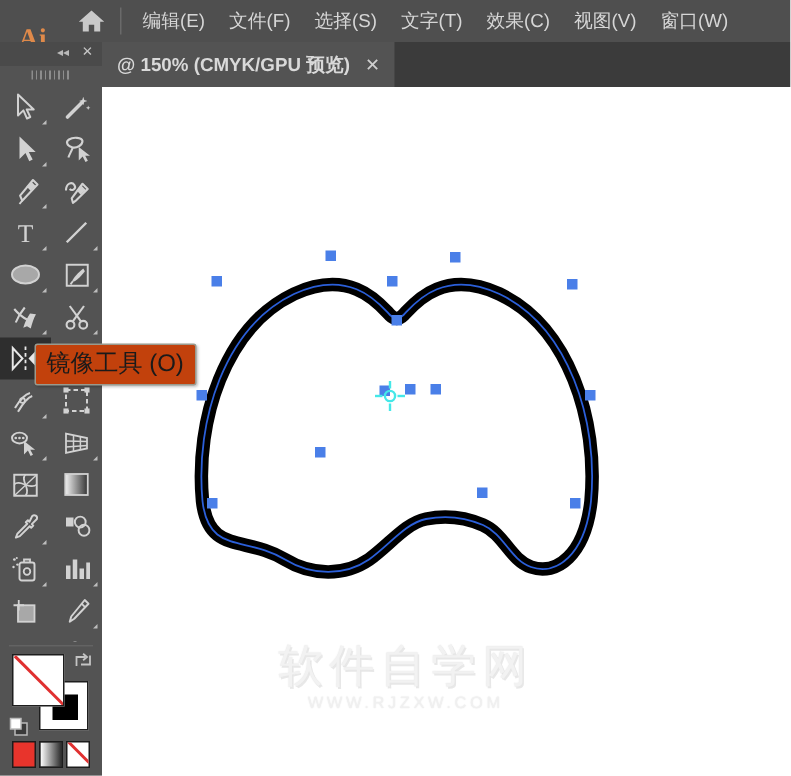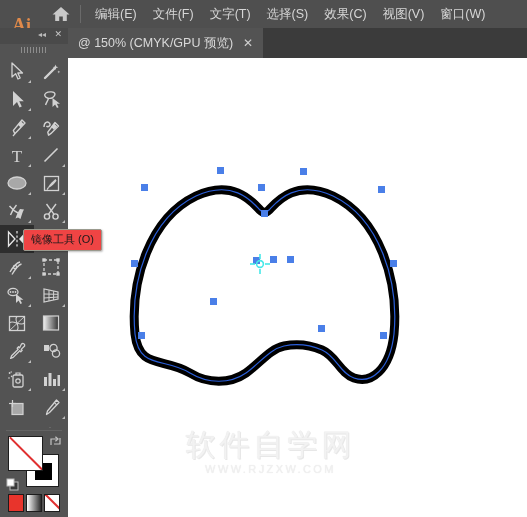--- a/index.html
+++ b/index.html
@@ -39,21 +39,21 @@
   .tabbar{
     position:absolute;left:0;top:28px;width:527px;height:30px;
     background:#3b3b3b;
   }
   .doc-tab{
     position:absolute;left:68px;top:0;height:30px;
     background:#535353;
     display:flex;align-items:center;padding:0 6px 0 10px;
     box-sizing:border-box;
   }
-  .doc-tab-label{color:#d9d9d9;font-size:12.5px;white-space:nowrap;}
+  .doc-tab-label{color:#d9d9d9;font-size:12.5px;white-space:nowrap;font-weight:bold;}
   .doc-tab-close{
     color:#cfcfcf;font-size:12px;margin-left:10px;margin-right:4px;
     font-weight:bold;line-height:1;
   }
 
   
   .canvas-area{
     position:absolute;left:68px;top:58px;width:459px;height:459px;
     background:#ffffff;
     overflow:hidden;
@@ -109,25 +109,25 @@
     position:absolute;right:3px;bottom:2px;
     width:0;height:0;
     border-left:3px solid transparent;
     border-bottom:3px solid #bdbdbd;
   }
   .tool-cell svg{display:block;}
 
   
   .tooltip{
     position:absolute;left:23px;top:229px;
-    background:#ef4444;
+    background:#c2410c;
     border:1px solid #9a9a8e;
     border-radius:2px;
     padding:2px 7px 3px 7px;
-    font-size:11px;color:#1a1a1a;
+    font-size:16px;color:#1a1a1a;
     white-space:nowrap;
     box-shadow:1px 1px 2px rgba(0,0,0,0.25);
     z-index:40;
   }
 
   
   .colorctl{position:absolute;left:0;top:400px;width:68px;height:117px;background:#535353;}
   .fillstroke{position:absolute;left:8px;top:8px;width:52px;height:52px;}
   .fs-stroke{
     position:absolute;left:18px;top:18px;width:33px;height:33px;
@@ -166,22 +166,22 @@
     <div class="ai-logo">Ai</div>
     <div class="home-btn">
       <svg width="20" height="18" viewBox="0 0 20 18">
         <path d="M10 2 L18.5 9.5 L15.8 9.5 L15.8 16 L11.8 16 L11.8 11.5 L8.2 11.5 L8.2 16 L4.2 16 L4.2 9.5 L1.5 9.5 Z" fill="#c9c9c9"></path>
       </svg>
     </div>
     <div class="menu-sep"></div>
     <div class="menu-items">
       <div class="menu-item">编辑(E)</div>
       <div class="menu-item">文件(F)</div>
+      <div class="menu-item">选择(S)</div>
       <div class="menu-item">文字(T)</div>
-      <div class="menu-item">选择(S)</div>
       <div class="menu-item">效果(C)</div>
       <div class="menu-item">视图(V)</div>
       <div class="menu-item">窗口(W)</div>
     </div>
   </div>
 
   <div class="tabbar">
     <div class="doc-tab">
       <span class="doc-tab-label">@ 150% (CMYK/GPU 预览)</span>
       <span class="doc-tab-close">✕</span>

